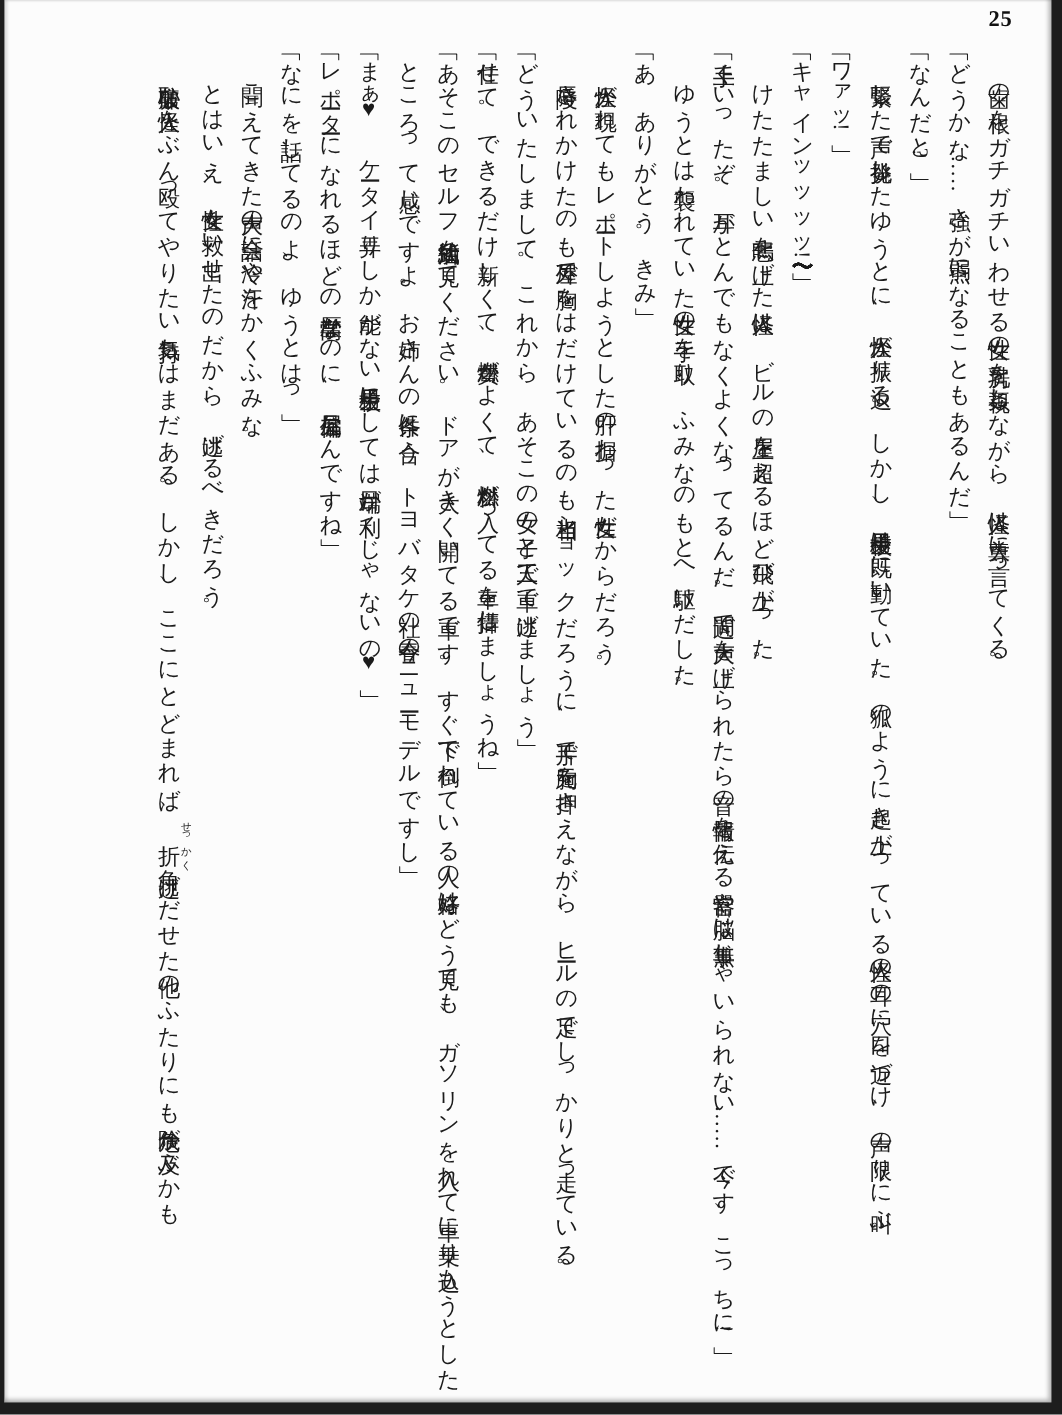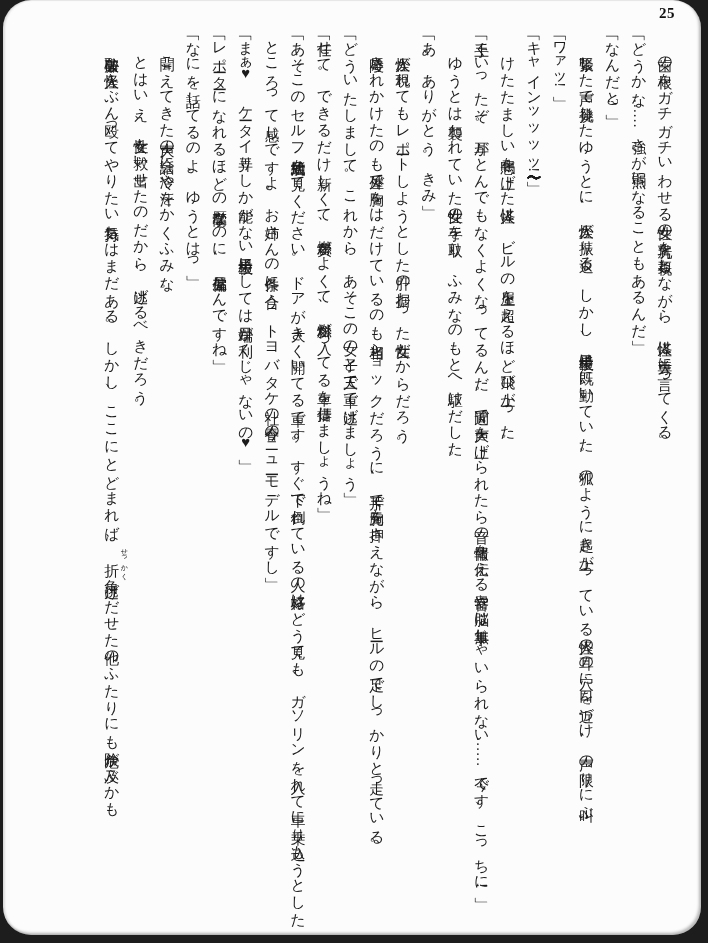--- a/index.html
+++ b/index.html
@@ -8,21 +8,20 @@
     background:#1d1d1d;
     font-family:"Liberation Serif","DejaVu Serif",serif;
     position:relative;
   }
   .paper{
     position:absolute;left:3px;top:0;right:7px;bottom:8px;
     background:#fcfcfc;
     box-shadow:inset -2px -2px 3px rgba(0,0,0,0.28),
                inset 2px 0 2px rgba(0,0,0,0.12),
                inset 0 1px 1px rgba(0,0,0,0.05);
-    border-radius:28px;
   }
   .page-number{
     position:absolute;top:5px;right:26px;
     font-size:15px;font-weight:bold;color:#111;
     letter-spacing:0.5px;
   }
   .text-body{
     position:absolute;top:31px;right:23px;
     height:892px;width:652px;
     writing-mode:vertical-rl;

